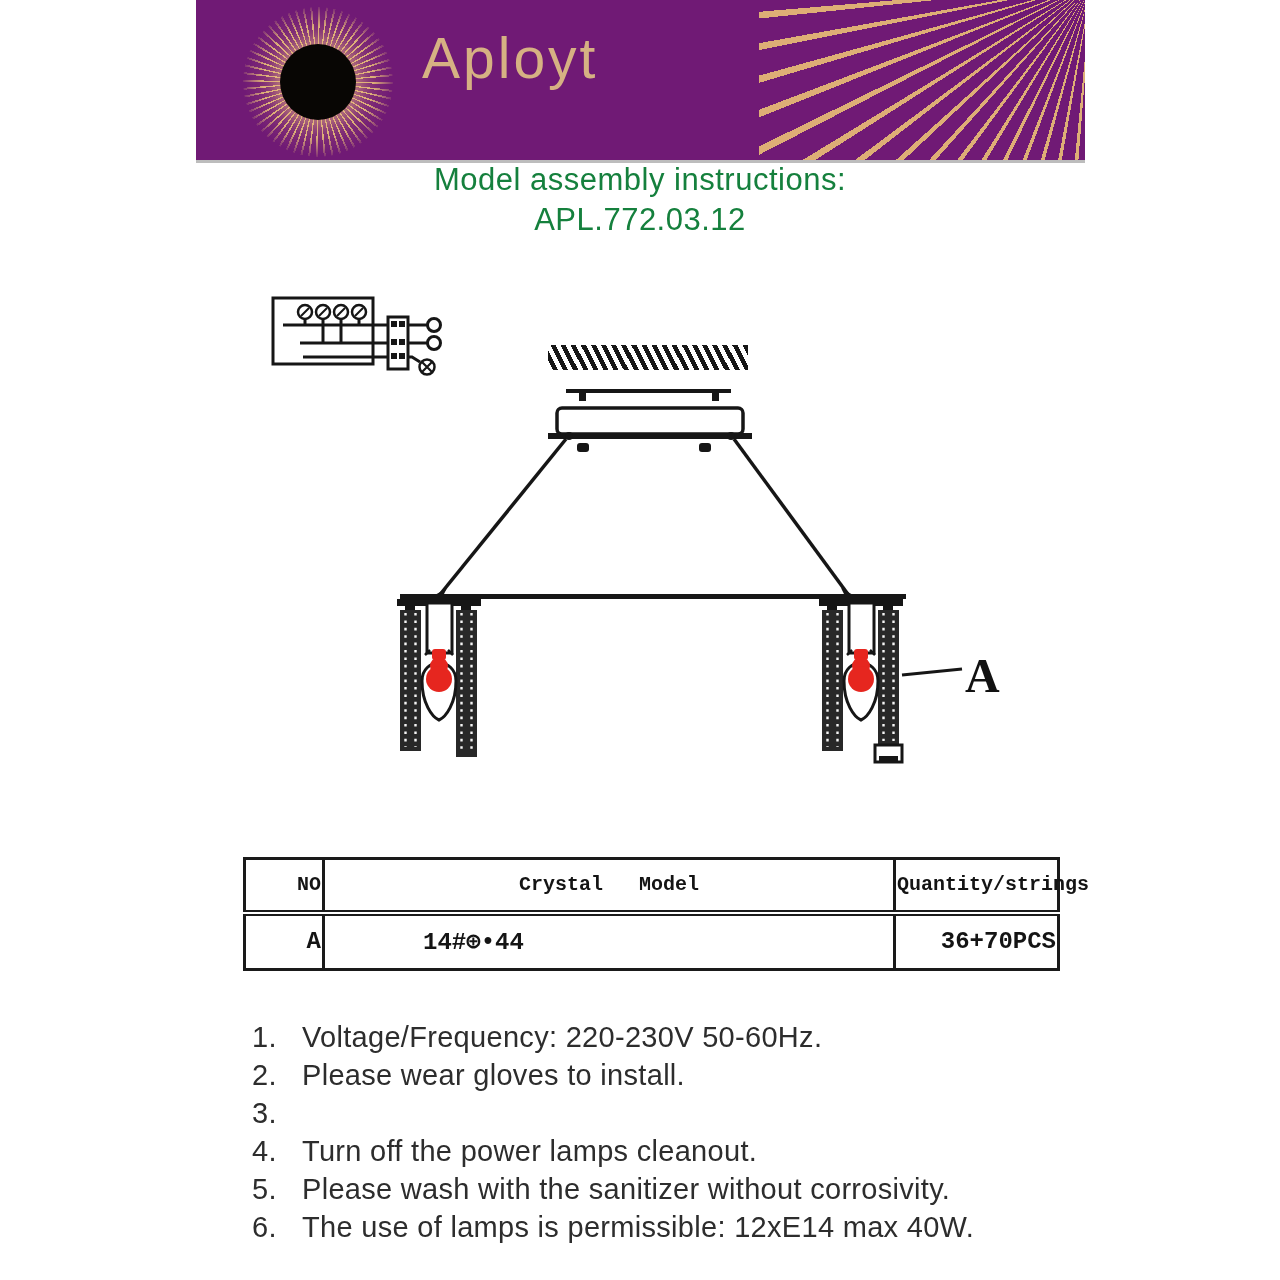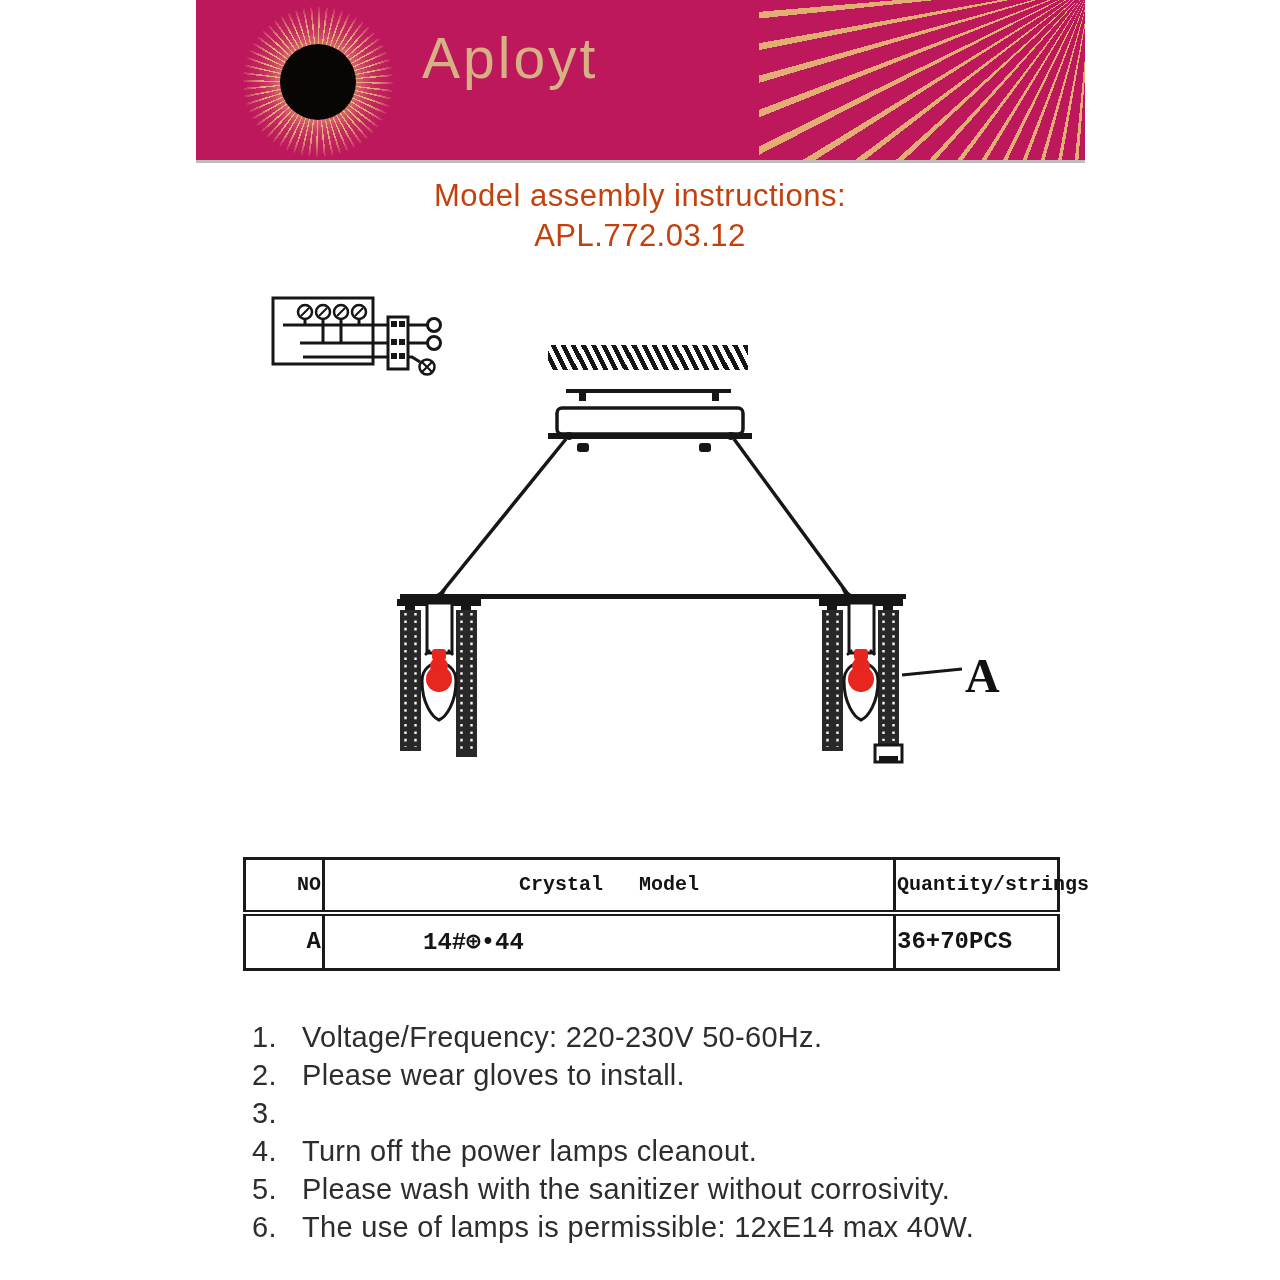--- a/index.html
+++ b/index.html
@@ -5,21 +5,21 @@
   * { box-sizing: border-box; }
   html,body { margin:0; padding:0; }
   body {
     width:1280px; height:1280px; position:relative; overflow:hidden;
     background:#ffffff; font-family:"Liberation Sans", sans-serif;
   }
 
   
   .banner {
     position:absolute; left:196px; top:0; width:889px; height:163px;
-    background:#be185d; border-bottom:3px solid #bdbdbd; overflow:hidden;
+    background:#701a75; border-bottom:3px solid #bdbdbd; overflow:hidden;
   }
   .burst-glow {
     position:absolute; left:42px; top:2px; width:160px; height:160px; border-radius:50%;
     background:radial-gradient(circle, rgba(255,212,150,.38) 0%, rgba(250,200,130,.16) 40%, rgba(0,0,0,0) 65%);
   }
   .burst-rays {
     position:absolute; left:47px; top:7px; width:150px; height:150px; border-radius:50%;
     background:repeating-conic-gradient(rgba(226,182,120,.95) 0deg 1.6deg, rgba(20,12,6,0) 1.6deg 6deg);
     -webkit-mask:radial-gradient(circle, transparent 0 24%, #000 31% 52%, transparent 74%);
             mask:radial-gradient(circle, transparent 0 24%, #000 31% 52%, transparent 74%);
@@ -33,42 +33,42 @@
     font-size:57px; line-height:60px; font-weight:400; letter-spacing:3px;
     color:#d6b183;
   }
   .corner-rays {
     position:absolute; right:-4px; top:-6px; width:330px; height:175px;
     background:repeating-conic-gradient(from 158deg at 101% -6%,
       rgba(228,182,118,.95) 0deg 1.15deg, rgba(0,0,0,0) 1.15deg 5.3deg);
   }
 
   
-  .title-block { position:absolute; left:0; right:0; top:176px; text-align:center; color:#c2410c; }
+  .title-block { position:absolute; left:0; right:0; top:160px; text-align:center; color:#15803d; }
   .title-line { font-size:31px; line-height:40px; letter-spacing:.5px; }
 
   
   .hatch {
     position:absolute; left:548px; top:345px; width:200px; height:25px;
     background:repeating-linear-gradient(63deg, rgba(0,0,0,0) 0 4.5px, #161616 4.5px 9px);
   }
   .diagram-svg { position:absolute; left:0; top:0; width:1280px; height:1280px; pointer-events:none; }
 
   
   table.parts {
     position:absolute; left:243px; top:857px; width:814px;
     border-collapse:collapse; table-layout:fixed;
     font-family:"Liberation Mono", monospace; font-weight:bold; color:#141414;
   }
   table.parts, table.parts th, table.parts td { border:3px solid #1a1a1a; }
   table.parts th { height:54px; border-bottom:6px double #1a1a1a; font-size:20px; }
   table.parts td { height:57px; font-size:24px; }
   .col-no   { width:79px;  text-align:right; }
   .col-mid  { width:571px; text-align:center; white-space:pre; }
-  .col-qty  { width:164px; text-align:left; }
+  .col-qty  { width:164px; text-align:right; }
   td.cell-model { text-align:left; padding-left:98px; font-size:20px; white-space:pre; }
   th.col-qty { font-size:19px; }
 
   
   .instructions { position:absolute; left:252px; top:1022px; width:800px; color:#2d2d2d; }
   .ins-row  { display:flex; margin-bottom:7px; font-size:29px; line-height:31px; letter-spacing:.3px; }
   .ins-num  { width:50px; flex:none; }
 </style>
 </head>
 <body>

